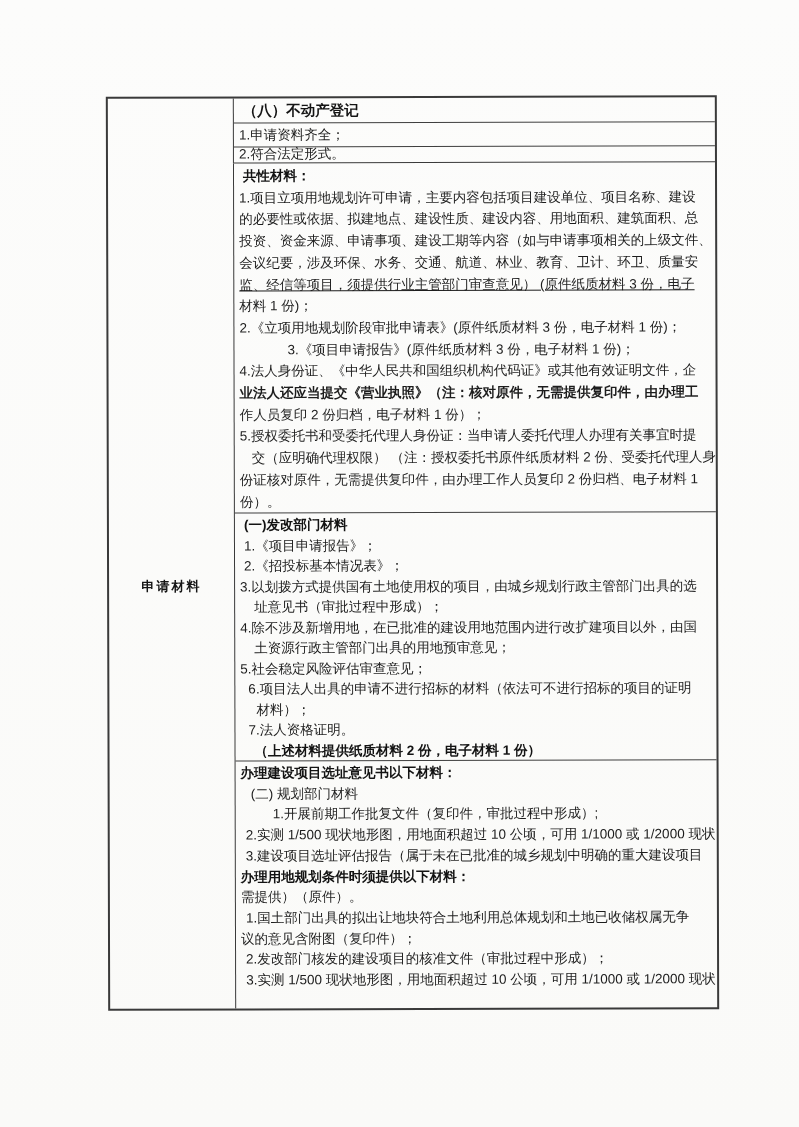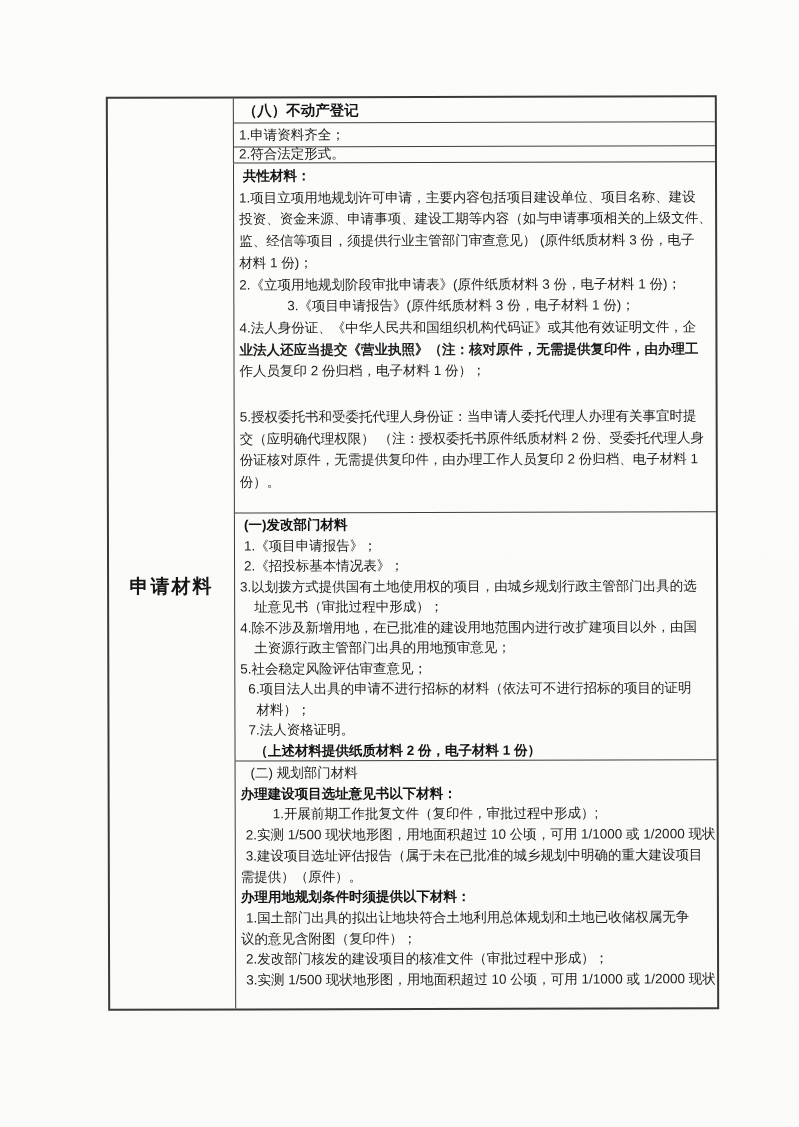--- a/index.html
+++ b/index.html
@@ -28,21 +28,21 @@
   .left-col-top{
     position:absolute;left:0;top:0;width:126px;height:65px;
     border-right:1.4px solid #3a3a3a;box-sizing:border-box;
   }
   .left-col-main{
     position:absolute;left:0;top:65px;width:126px;height:845px;
     border-right:1.4px solid #3a3a3a;box-sizing:border-box;
     display:flex;align-items:center;justify-content:center;
   }
   .left-label{
-    font-weight:bold;font-size:19px;letter-spacing:2px;color:#161616;
+    font-weight:bold;font-size:13px;letter-spacing:2px;color:#161616;
   }
   
   .top-section{
     position:absolute;left:126px;top:0;right:0;height:65px;
     border-bottom:1.6px solid #3a3a3a;box-sizing:border-box;
   }
   .row-h{
     height:25px;display:flex;align-items:center;
     border-bottom:1.3px solid #3f3f3f;box-sizing:border-box;
     font-weight:bold;font-size:14.5px;padding-left:9px;color:#141414;
@@ -93,55 +93,57 @@
     </div>
 
     <div class="left-col-main">
       <span class="left-label">申请材料</span>
     </div>
 
     <div class="blocks">
       <div class="block block-a">
           <div class="line bold" style="padding-left: 4px;">共性材料：</div>
           <div class="line" style="padding-left: 0px;">1.项目立项用地规划许可申请，主要内容包括项目建设单位、项目名称、建设</div>
+          <div class="line" style="padding-left: 0px;">的必要性或依据、拟建地点、建设性质、建设内容、用地面积、建筑面积、总</div>
           <div class="line" style="padding-left: 0px;">投资、资金来源、申请事项、建设工期等内容（如与申请事项相关的上级文件、</div>
-          <div class="line" style="padding-left: 0px;">监、经信等项目，须提供行业主管部门审查意见） (原件纸质材料 3 份，电子</div>
+          <div class="line" style="padding-left: 0px;">会议纪要，涉及环保、水务、交通、航道、林业、教育、卫计、环卫、质量安</div>
+          <div class="line" style="padding-left: 0px; text-decoration: underline;">监、经信等项目，须提供行业主管部门审查意见） (原件纸质材料 3 份，电子</div>
           <div class="line" style="padding-left: 0px;">材料 1 份)；</div>
           <div class="line" style="padding-left: 0px;">2.《立项用地规划阶段审批申请表》(原件纸质材料 3 份，电子材料 1 份)；</div>
           <div class="line" style="padding-left: 0px; margin-left: 48px;">3.《项目申请报告》(原件纸质材料 3 份，电子材料 1 份)；</div>
           <div class="line" style="padding-left: 0px;">4.法人身份证、《中华人民共和国组织机构代码证》或其他有效证明文件，企</div>
           <div class="line" style="padding-left: 0px; font-weight: bold;">业法人还应当提交《营业执照》（注：核对原件，无需提供复印件，由办理工</div>
           <div class="line" style="padding-left: 0px;">作人员复印 2 份归档，电子材料 1 份）；</div>
-          <div class="line" style="padding-left: 0px; margin-top: 24px;">5.授权委托书和受委托代理人身份证：当申请人委托代理人办理有关事宜时提</div>
-          <div class="line" style="padding-left: 0px;">交（应明确代理权限） （注：授权委托书原件纸质材料 2 份、受委托代理人身</div>
+          <div class="line" style="padding-left: 0px;">5.授权委托书和受委托代理人身份证：当申请人委托代理人办理有关事宜时提</div>
+          <div class="line" style="padding-left: 0px; margin-left: 12px;">交（应明确代理权限） （注：授权委托书原件纸质材料 2 份、受委托代理人身</div>
           <div class="line" style="padding-left: 0px;">份证核对原件，无需提供复印件，由办理工作人员复印 2 份归档、电子材料 1</div>
           <div class="line" style="padding-left: 0px;">份）。</div>
         </div>
       <div class="block block-b">
           <div class="line bold" style="padding-left: 4px;">(一)发改部门材料</div>
           <div class="line" style="padding-left: 4px;">1.《项目申请报告》；</div>
           <div class="line" style="padding-left: 4px;">2.《招投标基本情况表》；</div>
           <div class="line" style="padding-left: 0px;">3.以划拨方式提供国有土地使用权的项目，由城乡规划行政主管部门出具的选</div>
           <div class="line" style="padding-left: 14px;">址意见书（审批过程中形成）；</div>
           <div class="line" style="padding-left: 0px;">4.除不涉及新增用地，在已批准的建设用地范围内进行改扩建项目以外，由国</div>
           <div class="line" style="padding-left: 14px;">土资源行政主管部门出具的用地预审意见；</div>
           <div class="line" style="padding-left: 0px;">5.社会稳定风险评估审查意见；</div>
           <div class="line" style="padding-left: 8px;">6.项目法人出具的申请不进行招标的材料（依法可不进行招标的项目的证明</div>
           <div class="line" style="padding-left: 16px;">材料）；</div>
           <div class="line" style="padding-left: 8px;">7.法人资格证明。</div>
           <div class="line bold" style="padding-left: 14px;">（上述材料提供纸质材料 2 份，电子材料 1 份）</div>
         </div>
       <div class="block block-c">
+          <div class="line bold" style="padding-left: 0px;">办理建设项目选址意见书以下材料：</div>
           <div class="line" style="padding-left: 10px;">(二) 规划部门材料</div>
-          <div class="line bold" style="padding-left: 0px;">办理建设项目选址意见书以下材料：</div>
           <div class="line" style="padding-left: 5px; margin-left: 27px;">1.开展前期工作批复文件（复印件，审批过程中形成）;</div>
           <div class="line" style="padding-left: 5px;">2.实测 1/500 现状地形图，用地面积超过 10 公顷，可用 1/1000 或 1/2000 现状</div>
           <div class="line" style="padding-left: 5px;">3.建设项目选址评估报告（属于未在已批准的城乡规划中明确的重大建设项目</div>
+          <div class="line bold" style="padding-left: 0px;">办理用地规划条件时须提供以下材料：</div>
           <div class="line" style="padding-left: 0px;">需提供）（原件）。</div>
-          <div class="line bold" style="padding-left: 0px;">办理用地规划条件时须提供以下材料：</div>
           <div class="line" style="padding-left: 5px;">1.国土部门出具的拟出让地块符合土地利用总体规划和土地已收储权属无争</div>
           <div class="line" style="padding-left: 0px;">议的意见含附图（复印件）；</div>
           <div class="line" style="padding-left: 5px;">2.发改部门核发的建设项目的核准文件（审批过程中形成）；</div>
           <div class="line" style="padding-left: 5px;">3.实测 1/500 现状地形图，用地面积超过 10 公顷，可用 1/1000 或 1/2000 现状</div>
         </div>
     </div>
 
   </div>
 </div>
 

